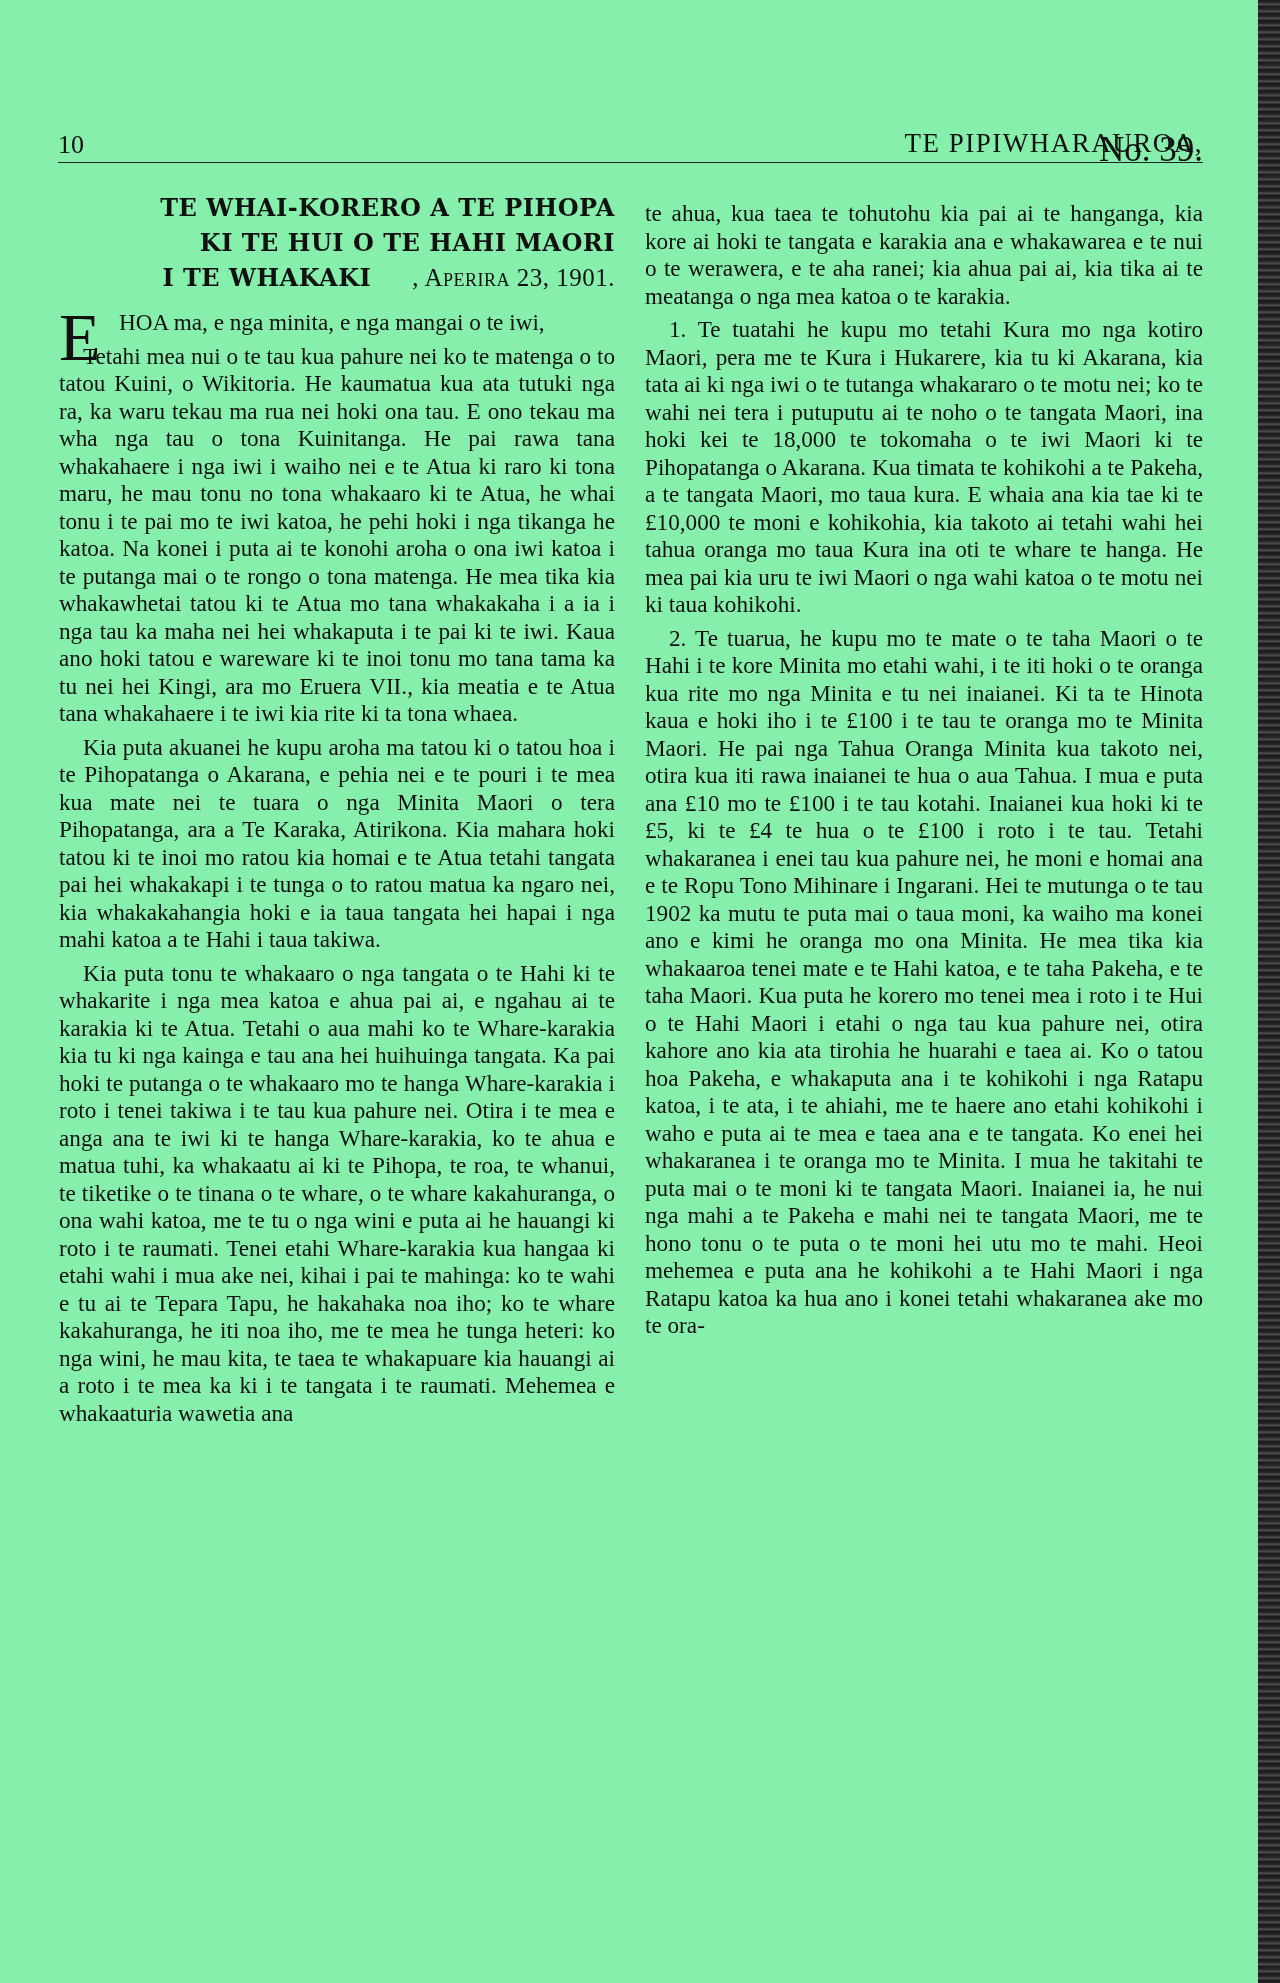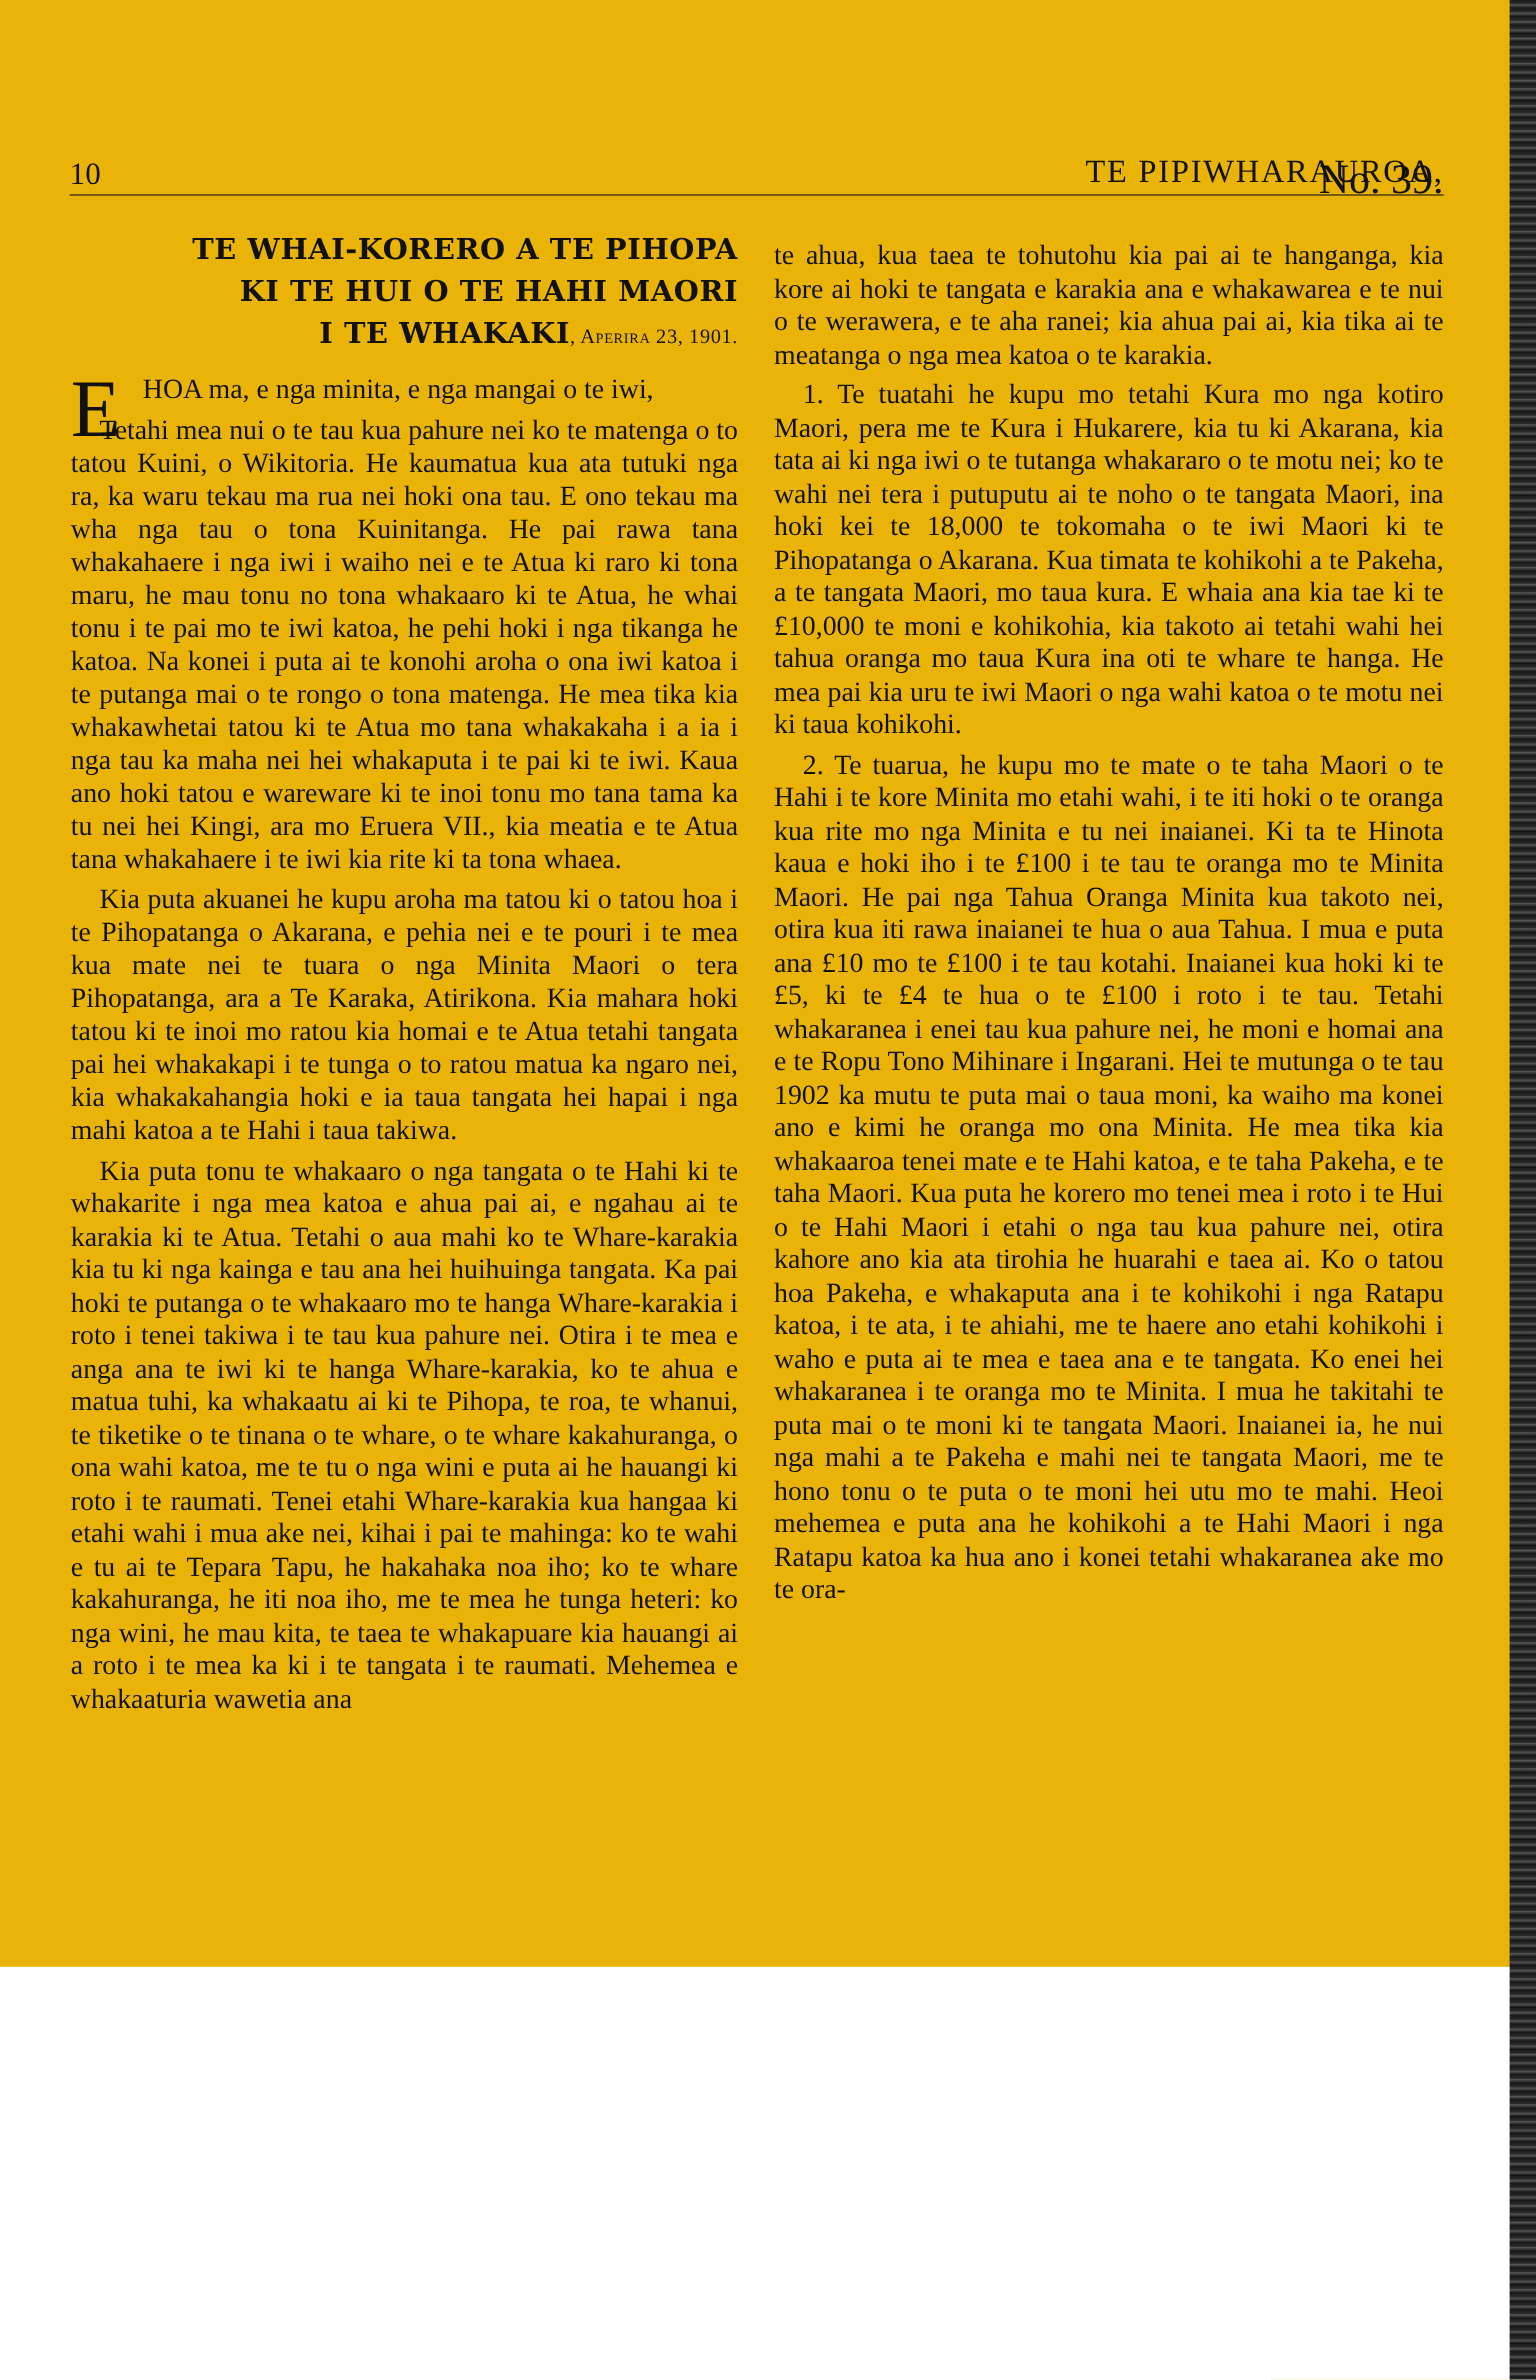--- a/index.html
+++ b/index.html
@@ -1,34 +1,34 @@
 <!DOCTYPE html>
 <html><head>
 <meta charset="utf-8">
 <style>
   html, body { margin: 0; padding: 0; background: #ffffff; }
   body { width: 1280px; height: 1983px; position: relative; overflow: hidden;
          font-family: "Liberation Serif", "DejaVu Serif", serif; color: #111; }
-  .page { position: absolute; left: 0; top: 0; width: 1280px; height: 1639px; background: #eab308; }
+  .page { position: absolute; left: 0; top: 0; width: 1280px; height: 1983px; background: #86efac; }
   .binding { position: absolute; right: 0; top: 0; width: 22px; height: 1983px;
              background: repeating-linear-gradient(180deg, #1a1a1a 0px, #2b2b2b 3px, #555 4px, #111 7px); }
   .header { position: absolute; left: 58px; top: 126px; width: 1145px; height: 36px;
             border-bottom: 1.5px solid #222; }
   .header .pnum { position: absolute; left: 0; top: 4px; font-size: 26px; }
   .header .title { position: absolute; left: 0; right: 0; top: 2px; text-align: right;
                    font-size: 27px; letter-spacing: 1.5px; }
   .header .issue { position: absolute; right: 0; top: 4px; font-size: 35px; }
   .col { position: absolute; top: 190px; font-size: 23.2px; line-height: 27.5px;
          text-align: justify; }
   .col.left { left: 59px; width: 556px; }
   .col.right { left: 645px; width: 558px; top: 200px; }
   .headline { text-align: right; font-family: "DejaVu Serif", serif; font-weight: bold;
               font-size: 24px; line-height: 35px; letter-spacing: 0.5px; margin-bottom: 14px; }
   .headline .date { font-family: "Liberation Serif", serif; font-weight: normal;
-                    font-variant: small-caps; font-size: 17px; }
+                    font-variant: small-caps; font-size: 25px; margin-left: 41px; }
   .salutation { position: relative; padding-left: 60px; margin-bottom: 6px; }
   .dropcap { position: absolute; left: 0; top: 2px; font-size: 68px; line-height: 52px; }
   p { margin: 0 0 6px 0; text-indent: 24px; }
   p.noindent { text-indent: 0; }
 </style>
 </head>
 <body>
 
 <div class="page">
   <div class="binding"></div>

